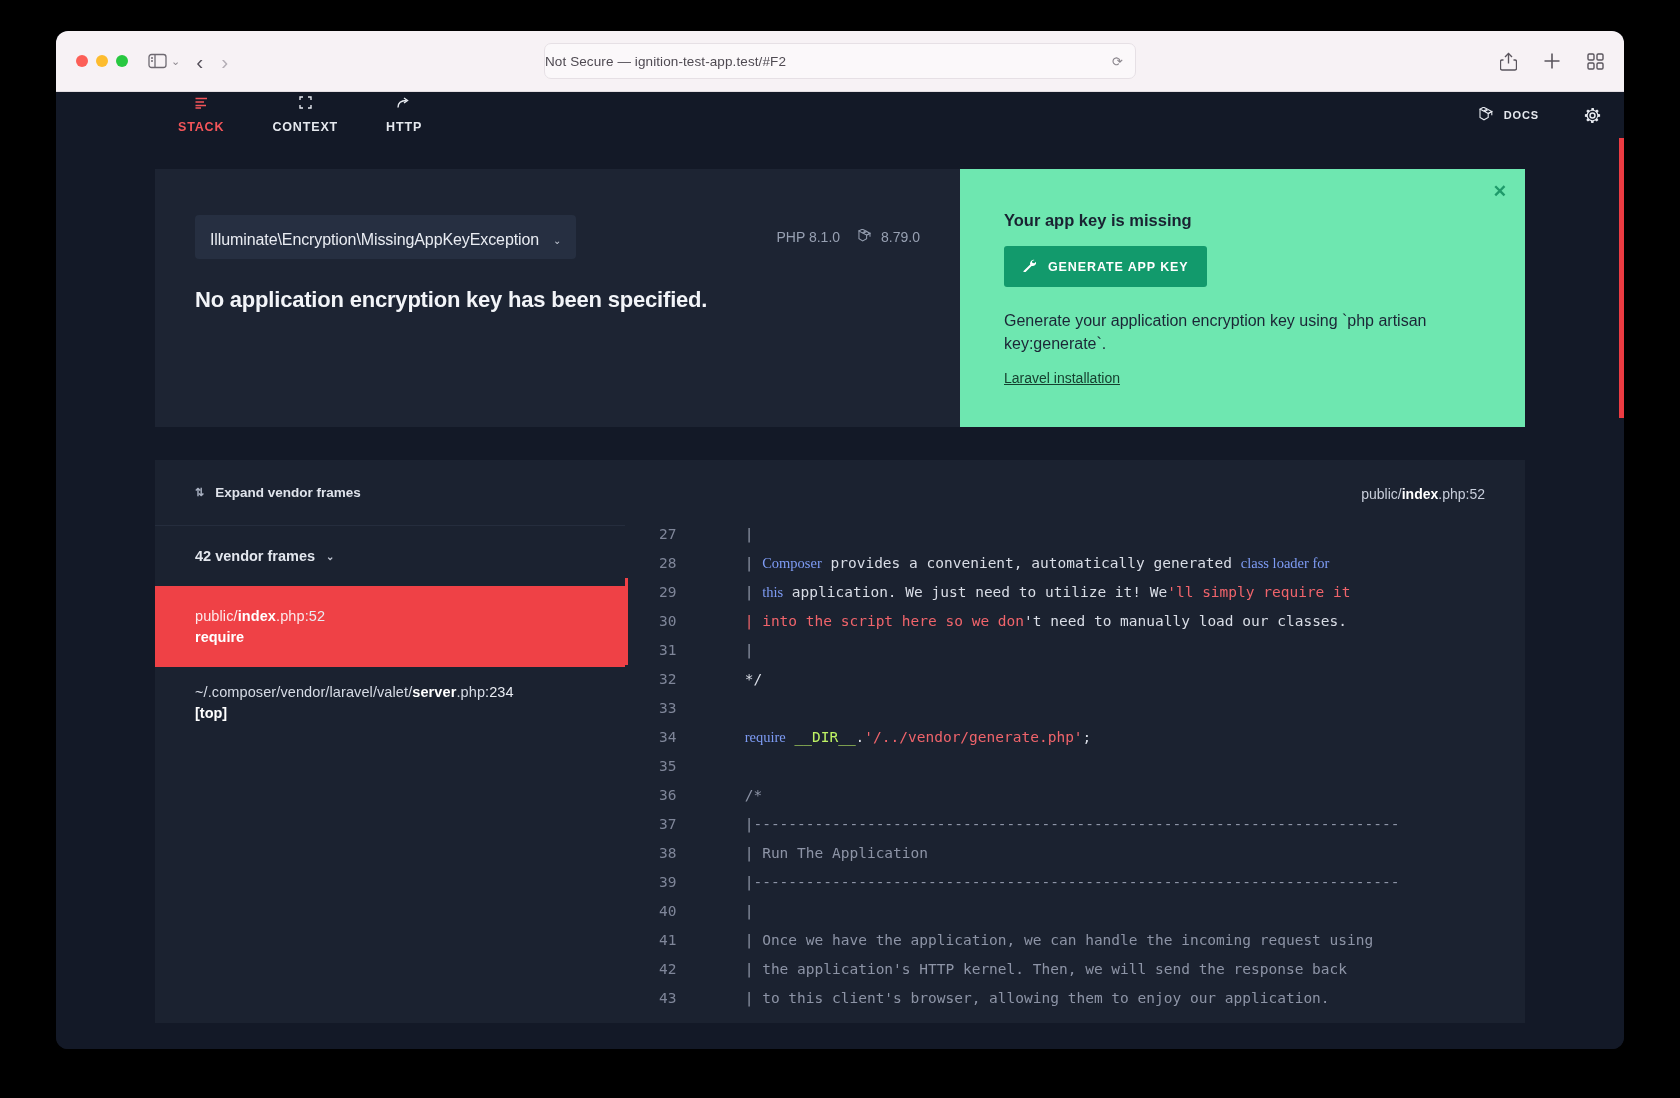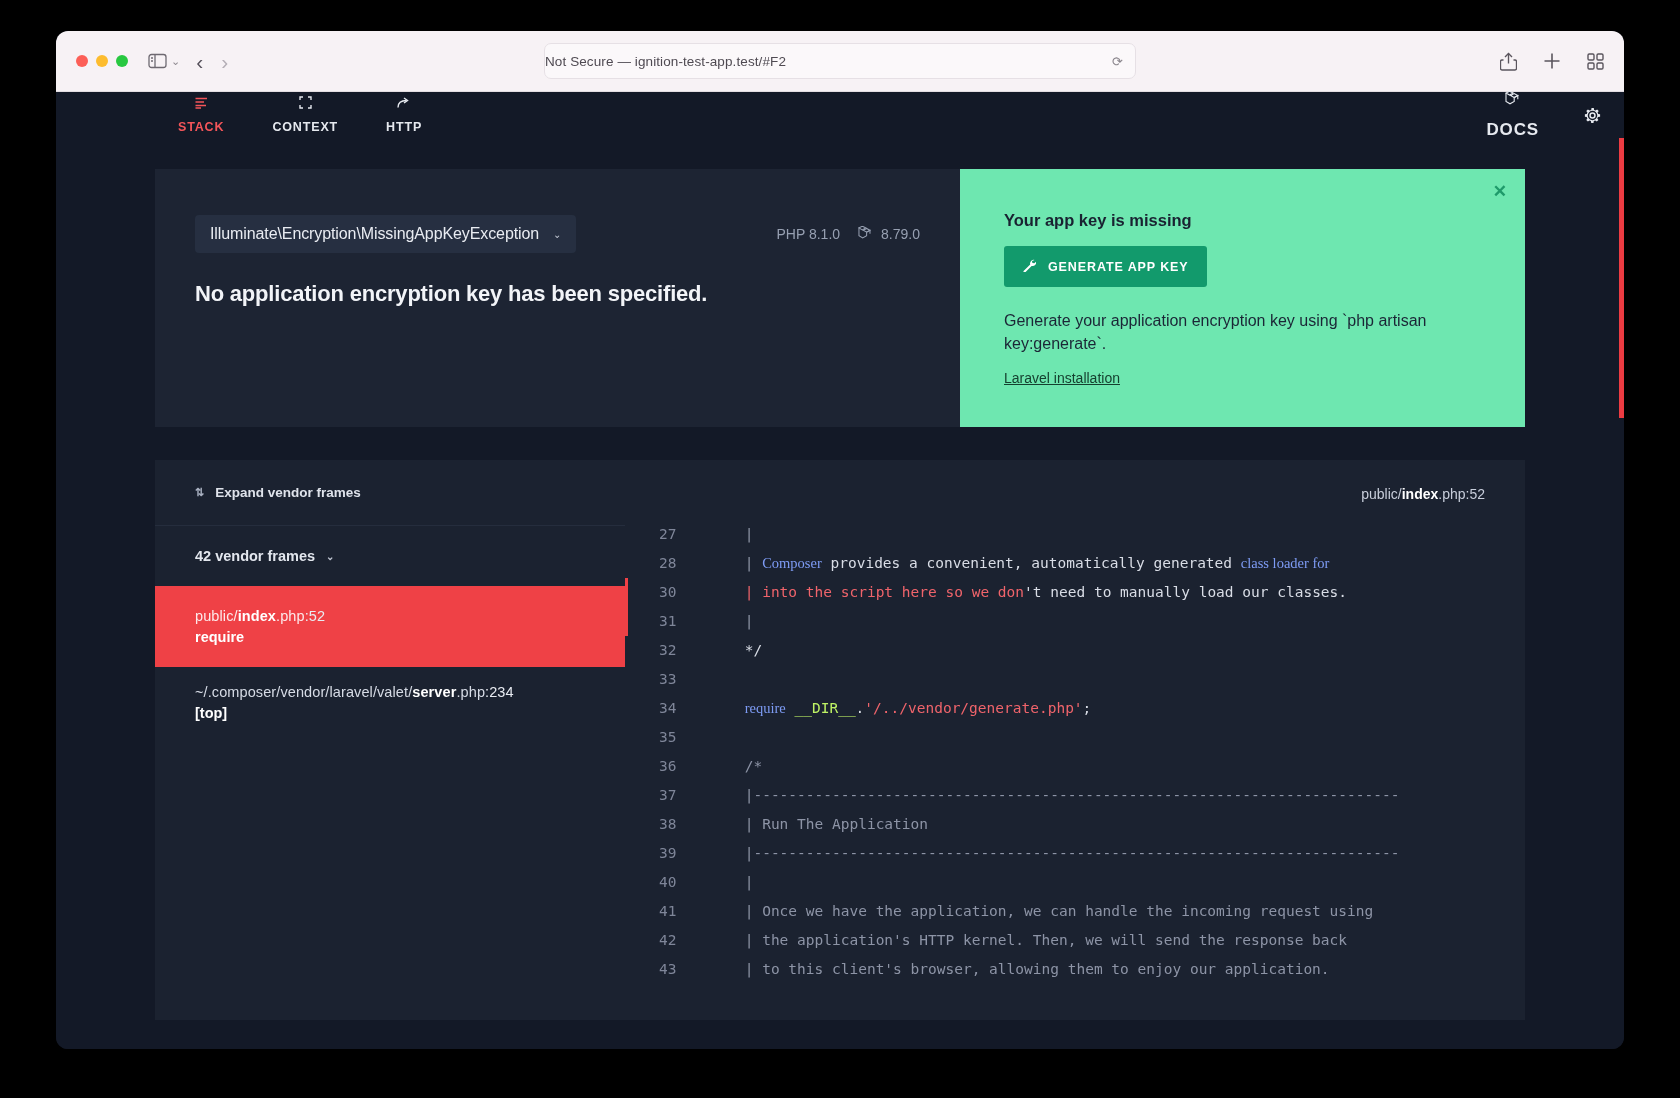--- a/index.html
+++ b/index.html
@@ -103,21 +103,21 @@
     letter-spacing: 0.85px;
     color: #e6e9ef;
     cursor: pointer;
     flex-direction: column;
   }
   .ig-tab.active { color: #f4555a; }
   .ig-tab .gl { font-size: 13px; line-height: 1; }
   .ig-nav-right { margin-left: auto; display: flex; align-items: center; gap: 44px; }
   .docs-link {
     display: flex; align-items: center; gap: 9px;
-    font-size: 17px; font-weight: 700; letter-spacing: 0.85px; color: #e6e9ef; flex-direction: column;
+    font-size: 11px; font-weight: 700; letter-spacing: 0.85px; color: #e6e9ef;
   }
   .gear { color: #e6e9ef; display: flex; }
 
   
   .page {
     background: #131927;
     height: 911px;
     position: relative;
     overflow: hidden;
   }
@@ -149,21 +149,21 @@
   }
   .exception-left {
     flex: 1 1 auto;
     padding: 46px 40px 40px 40px;
     position: relative;
   }
   .exc-top { display: flex; align-items: center; }
   .exc-class-pill {
     background: #262f41;
     border-radius: 4px;
-    padding: 10px 14px 10px 15px;
+    padding: 16px 14px 10px 15px;
     display: flex;
     align-items: center;
     gap: 14px;
     cursor: pointer;
   }
   .exc-class-pill .name {
     font-size: 16px;
     color: #e9ecf2;
     letter-spacing: -0.1px;
   }
@@ -528,20 +528,24 @@
             <tbody id="code-body">
                 <tr>
                   <td class="ln">27</td>
                   <td class="src"><span class="c-com">   |</span></td>
                 </tr>
                 <tr>
                   <td class="ln">28</td>
                   <td class="src"><span class="c-com">   | </span><span class="c-kw">Composer</span><span class="c-def"> provides a convenient, automatically generated </span><span class="c-kw">class loader for</span></td>
                 </tr>
                 <tr class="hl">
+                  <td class="ln">29</td>
+                  <td class="src"><span class="c-com">   | </span><span class="c-kw">this</span><span class="c-def"> application. We just need to utilize it! We</span><span class="c-red">'ll simply require it</span></td>
+                </tr>
+                <tr class="hl">
                   <td class="ln">30</td>
                   <td class="src"><span class="c-red">   | </span><span class="c-red">into the script here so we don</span><span class="c-def">'t need to manually load our classes.</span></td>
                 </tr>
                 <tr class="hl">
                   <td class="ln">31</td>
                   <td class="src"><span class="c-com">   |</span></td>
                 </tr>
                 <tr>
                   <td class="ln">32</td>
                   <td class="src"><span class="c-def">   */</span></td>

